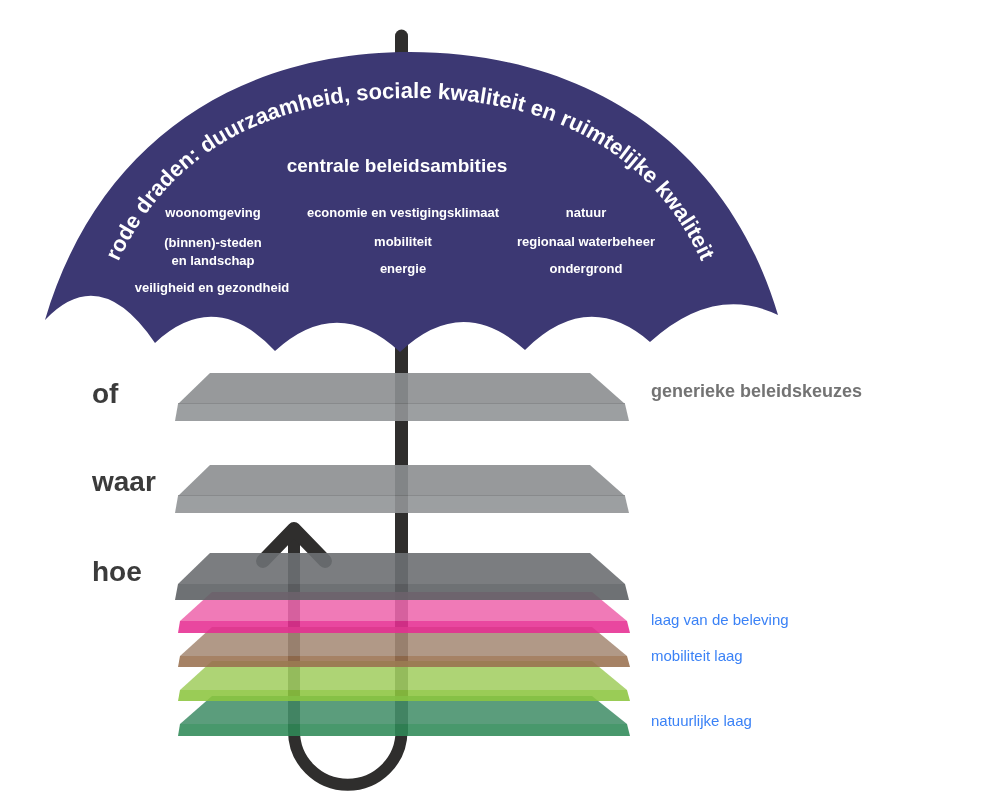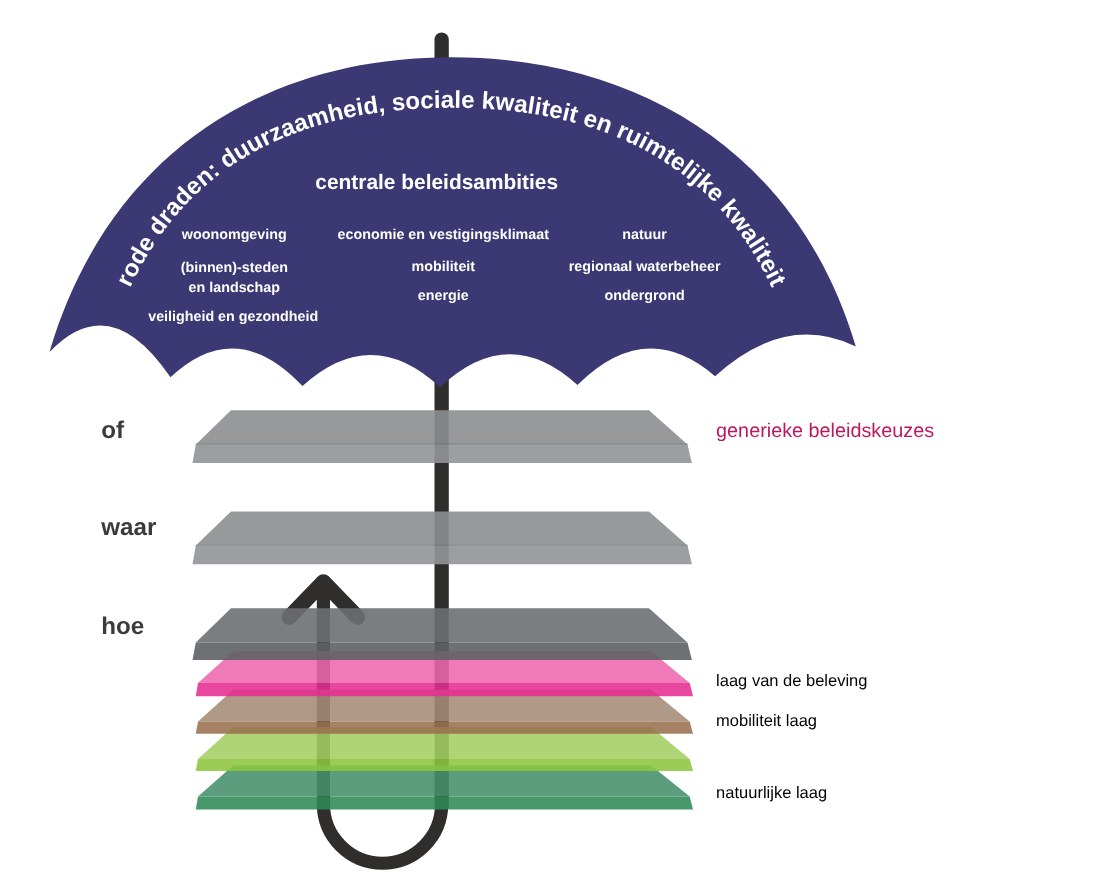--- a/index.html
+++ b/index.html
@@ -2,23 +2,23 @@
 <html><head>
 <meta charset="utf-8">
 <style>
   html,body { margin:0; padding:0; background:#ffffff; }
   .stage {
     position:relative; width:996px; height:800px; background:#ffffff;
     overflow:hidden; font-family:"Liberation Sans", sans-serif;
   }
   .stage svg { position:absolute; left:0; top:0; }
   .label { position:absolute; white-space:nowrap; }
-  .q-label  { left:92px;  font-size:22px; font-weight:bold; color:#3b3b3b; }
-  .r-strong { left:651px; font-size:18px; font-weight:normal; color:#be185d; }
-  .r-plain  { left:651px; font-size:15px; color:#000000; }
+  .q-label  { left:92px;  font-size:28px; font-weight:bold; color:#3b3b3b; }
+  .r-strong { left:651px; font-size:18px; font-weight:bold; color:#737373; }
+  .r-plain  { left:651px; font-size:15px; color:#3b82f6; }
   .svg-text { font-family:"Liberation Sans", sans-serif; text-anchor:middle; }
   .arc-text { font-size:22px; font-weight:bold; text-anchor:middle;
               font-family:"Liberation Sans", sans-serif; }
   .canopy-heading { font-size:19px; font-weight:bold; }
   .canopy-item    { font-size:13px; font-weight:bold; }
 </style>
 </head>
 <body>
 
 <div class="stage">

